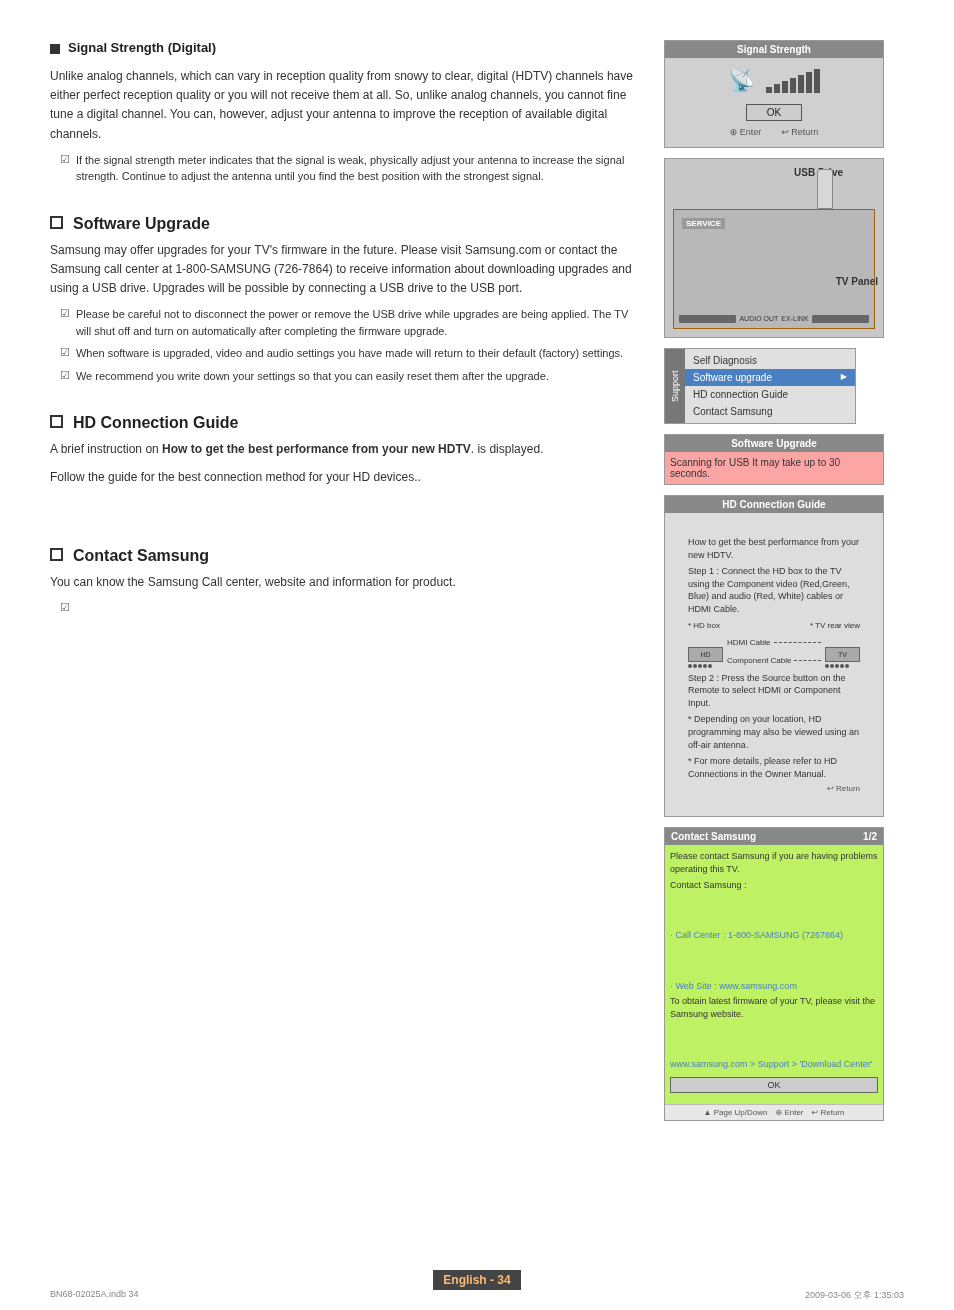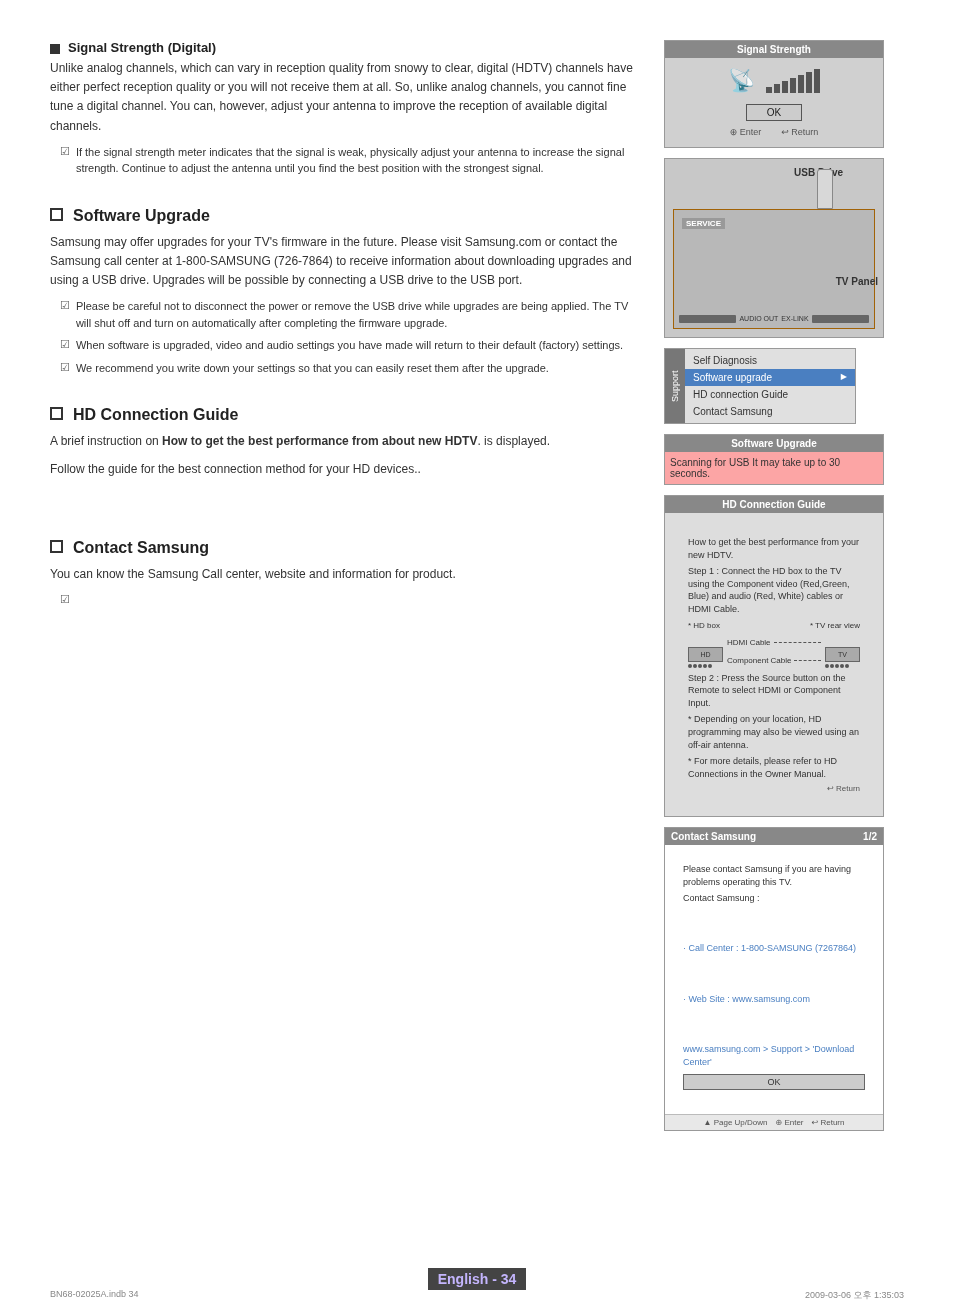--- a/index.html
+++ b/index.html
@@ -16,21 +16,21 @@
       width: 954px;
       min-height: 1310px;
       padding: 40px 50px 40px 50px;
       position: relative;
     }
 
     
     .section-header-signal {
       display: flex;
       align-items: center;
-      margin-bottom: 4px;
+      margin-bottom: 12px;
     }
     .section-header-signal .bullet {
       width: 10px;
       height: 10px;
       background: #333;
       display: inline-block;
       margin-top: 2px;
       margin-right: 8px;
       flex-shrink: 0;
     }
@@ -327,24 +327,24 @@
     .contact-panel-header {
       background: #888;
       color: #fff;
       display: flex;
       justify-content: space-between;
       padding: 3px 6px;
       font-size: 10px;
       font-weight: bold;
     }
     .contact-panel-body {
-      padding: 18px;
+      padding: 5px;
       font-size: 9px;
       color: #333;
-      background: #ffffff;
+      background: #bef264;
     }
     .contact-text {
       margin-bottom: 3px;
       line-height: 1.4;
     }
     .contact-link {
       color: #4a7fc1;
       margin-top: 38px;
     }
     .contact-ok-btn {
@@ -372,23 +372,23 @@
       left: 0;
       right: 0;
       text-align: center;
       font-size: 12px;
       font-weight: bold;
       color: #333;
     }
     .page-footer-bar {
       display: inline-block;
       background: #444;
-      color: #c4b5fd;
+      color: #fdba74;
       padding: 3px 10px;
-      font-size: 14px;
+      font-size: 12px;
     }
 
     .doc-footer {
       position: absolute;
       bottom: 8px;
       left: 50px;
       right: 50px;
       display: flex;
       justify-content: space-between;
       font-size: 9px;
@@ -551,20 +551,21 @@
       <div class="contact-panel">
         <div class="contact-panel-header">
           <span>Contact Samsung</span>
           <span>1/2</span>
         </div>
         <div class="contact-panel-body">
           <div class="contact-text">Please contact Samsung if you are having problems operating this TV.</div>
           <div class="contact-text">Contact Samsung :</div>
           <div class="contact-text contact-link">· Call Center : 1-800-SAMSUNG (7267864)</div>
           <div class="contact-text contact-link">· Web Site : www.samsung.com</div>
+          <div class="contact-text">To obtain latest firmware of your TV, please visit the Samsung website.</div>
           <div class="contact-text contact-link">www.samsung.com &gt; Support &gt; 'Download Center'</div>
           <div style="text-align:center;">
             <span class="contact-ok-btn">OK</span>
           </div>
         </div>
         <div class="contact-footer">
           <span>▲ Page Up/Down</span>
           <span>⊕ Enter</span>
           <span>↩ Return</span>
         </div>
@@ -606,21 +607,21 @@
         <span class="note-text">We recommend you write down your settings so that you can easily reset them after the upgrade.</span>
       </div>
     </div>
 
     <div class="section-block section-gap">
       <div class="checkbox-header">
         <div class="checkbox-icon"></div>
         <h2>HD Connection Guide</h2>
       </div>
       <p class="body-text">
-        A brief instruction on <strong>How to get the best performance from about new HDTV</strong><span>. is displayed.</span>
+        A brief instruction on <strong>How to get the best performance from your new HDTV</strong><span>. is displayed.</span>
       </p>
       <p class="body-text">Follow the guide for the best connection method for your HD devices..</p>
     </div>
 
     <div class="section-block section-gap" style="margin-top: 60px;">
       <div class="checkbox-header">
         <div class="checkbox-icon"></div>
         <h2>Contact Samsung</h2>
       </div>
       <p class="body-text">You can know the Samsung Call center, website and information for product.</p>

